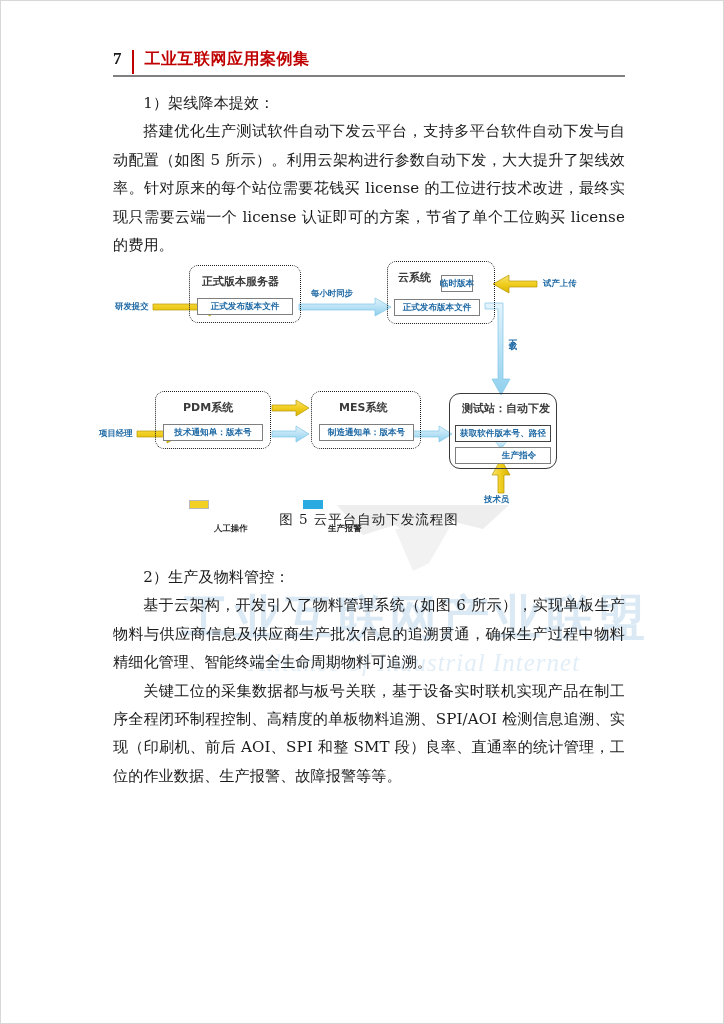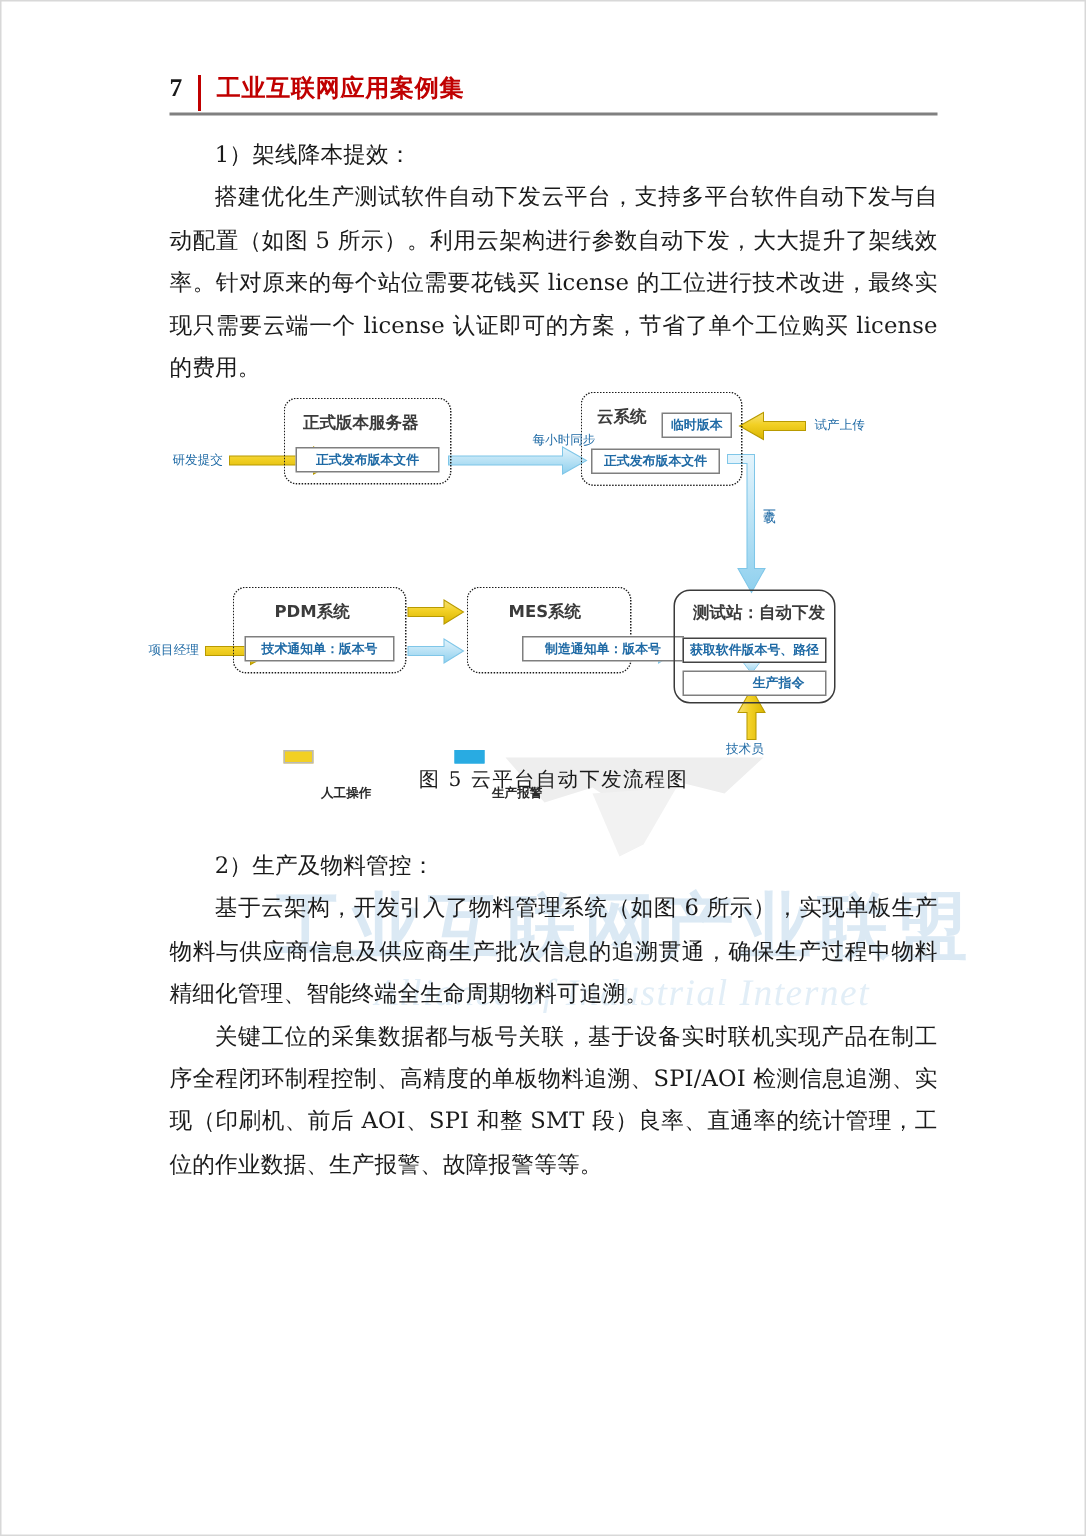--- a/index.html
+++ b/index.html
@@ -191,21 +191,21 @@
     color: #1f6aa5;
     white-space: nowrap;
   }
   .inner-box.dark {
     border: 1.4px solid #434343;
   }
   .flow-label {
     position: absolute;
     font-family: "DejaVu Sans", "Liberation Sans", sans-serif;
     font-size: 8.4px;
-    font-weight: normal;
+    font-weight: bold;
     color: #1f6aa5;
     white-space: nowrap;
   }
   .flow-label.vert {
     writing-mode: vertical-rl;
     text-orientation: upright;
     letter-spacing: 1px;
   }
 
   .legend {
@@ -322,41 +322,41 @@
       </svg>
 
       <div class="dbox" style="left:76px; top:18px; width:112px; height:58px;">
       </div>
       <div class="dbox-title" style="left:89px; top:27px;">正式版本服务器</div>
       <div class="inner-box" style="left:84px; top:51px; width:96px; height:17px;">正式发布版本文件</div>
 
       <div class="dbox" style="left:274px; top:14px; width:108px; height:63px;">
       </div>
       <div class="dbox-title" style="left:285px; top:23px;">云系统</div>
-      <div class="inner-box" style="left:328px; top:28px; width:47px; height:17px;">临时版本</div>
+      <div class="inner-box" style="left:328px; top:28px; width:32px; height:17px;">临时版本</div>
       <div class="inner-box" style="left:281px; top:52px; width:86px; height:17px;">正式发布版本文件</div>
 
       <div class="dbox" style="left:42px; top:144px; width:116px; height:58px;">
       </div>
       <div class="dbox-title" style="left:70px; top:153px;">PDM系统</div>
       <div class="inner-box" style="left:50px; top:177px; width:100px; height:17px;">技术通知单：版本号</div>
 
       <div class="dbox" style="left:198px; top:144px; width:110px; height:58px;">
       </div>
       <div class="dbox-title" style="left:226px; top:153px;">MES系统</div>
-      <div class="inner-box" style="left:206px; top:177px; width:108px; height:17px;margin-left:29px;">制造通知单：版本号</div>
+      <div class="inner-box" style="left:206px; top:177px; width:95px; height:17px;">制造通知单：版本号</div>
 
       <div class="dbox solid" style="left:336px; top:146px; width:108px; height:76px;">
       </div>
       <div class="dbox-title" style="left:349px; top:154px;">测试站：自动下发</div>
       <div class="inner-box dark" style="left:342px; top:178px; width:96px; height:17px;">获取软件版本号、路径</div>
       <div class="inner-box" style="left:342px; top:200px; width:96px; height:17px;padding-left:32px;">生产指令</div>
 
       <div class="flow-label" style="left:2px; top:54px;">研发提交</div>
-      <div class="flow-label" style="left:198px; top:41px;margin-left:44px;">每小时同步</div>
+      <div class="flow-label" style="left:198px; top:41px;">每小时同步</div>
       <div class="flow-label" style="left:430px; top:31px;">试产上传</div>
       <div class="flow-label vert" style="left:394px; top:86px;">下载</div>
       <div class="flow-label" style="left:-14px; top:181px;">项目经理</div>
       <div class="flow-label" style="left:371px; top:247px;">技术员</div>
 
       <div class="legend" style="left:76px; top:228px;">
         <span class="legend-swatch" style="background:#F2D024;"></span>
         <span class="legend-label">人工操作</span>
       </div>
       <div class="legend" style="left:190px; top:228px;">

